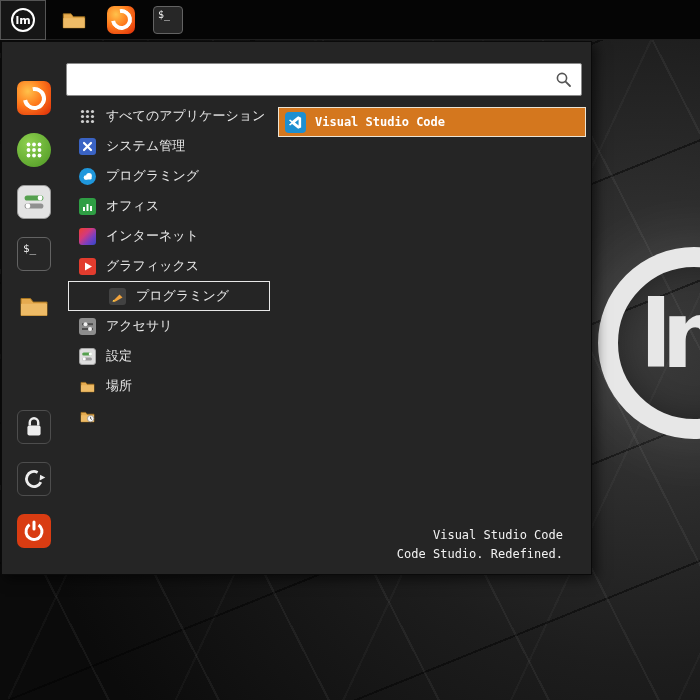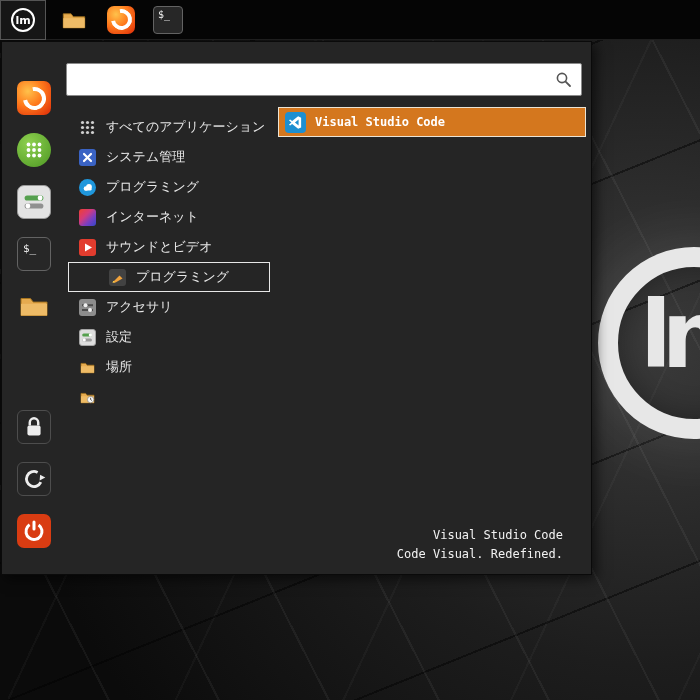--- a/index.html
+++ b/index.html
@@ -56,21 +56,21 @@
   .pos-fav1 { top: 39px; } .pos-fav2 { top: 91px; } .pos-fav3 { top: 143px; }
   .pos-fav4 { top: 195px; } .pos-fav5 { top: 247px; }
   .pos-ses1 { top: 368px; } .pos-ses2 { top: 420px; } .pos-ses3 { top: 472px; }
 
   .si-sw { background: radial-gradient(circle at 35% 30%, #8ed04f 0%, #5aa32c 80%); border-radius: 50%; }
   .si-set { background: #e3e3e3; border: 1px solid #9a9a9a; border-radius: 7px; }
   .si-dark { background: #262626; border: 1px solid #4d4d4d; border-radius: 6px; }
   .si-power { background: #d93c12; border-radius: 7px; }
 
   
-  .categories { position: absolute; left: 66px; top: 70px; width: 202px; list-style: none; }
+  .categories { position: absolute; left: 66px; top: 59px; width: 202px; list-style: none; }
   .cat { height: 30px; display: flex; align-items: center; gap: 10px; padding: 0 10px;
     color: #e8e8e8; font-size: 13px; border: 1px solid transparent; cursor: pointer;
     font-family: "DejaVu Sans Mono", "DejaVu Sans", monospace; white-space: nowrap; }
   .cat.boxed { border-color: #e8e8e8; padding-left: 40px; }
   .ci { width: 17px; height: 17px; flex: none; border-radius: 3px; position: relative;
     display: flex; align-items: center; justify-content: center; overflow: hidden; }
   .ci-acc { background: #3a63c4; }
   .ci-net { background: #1f97dc; border-radius: 50%; }
   .ci-off { background: #2f9e44; }
   .ci-gfx { background: linear-gradient(135deg, #ef3f2f 0%, #d33a7c 38%, #7b3fc1 66%, #3347c8 100%); }
@@ -221,30 +221,42 @@
       <span class="ci ci-net">
         <svg width="17" height="17" viewBox="0 0 17 17">
           <circle cx="7" cy="9.5" r="2.3" fill="#fff"></circle>
             <circle cx="10" cy="8" r="2.9" fill="#fff"></circle>
           <rect x="5.5" y="9" width="7" height="2.6" rx="1.3" fill="#fff"></rect>
         </svg>
       </span>
       <span class="cat-label">プログラミング</span>
     </li>
     <li class="cat">
+      <span class="ci ci-off">
+        <svg width="17" height="17" viewBox="0 0 17 17">
+            <g fill="#fff">
+          <rect x="4" y="9" width="2" height="4"></rect>
+              <rect x="7.5" y="6" width="2" height="7"></rect>
+              <rect x="11" y="8" width="2" height="5"></rect>
+        </g>
+          </svg>
+      </span>
+      <span class="cat-label">オフィス</span>
+    </li>
+    <li class="cat">
       <span class="ci ci-gfx"></span>
       <span class="cat-label">インターネット</span>
     </li>
     <li class="cat">
       <span class="ci ci-av">
         <svg width="17" height="17" viewBox="0 0 17 17">
           <polygon points="6,4.5 13,8.5 6,12.5" fill="#fff"></polygon>
         </svg>
       </span>
-      <span class="cat-label">サウンドとビデオ</span>
+      <span class="cat-label">グラフィックス</span>
     </li>
     <li class="cat boxed">
       <span class="ci ci-dev">
         <svg width="17" height="17" viewBox="0 0 17 17">
           <polygon points="3.5,13.5 10.5,6.5 13.5,9.5 6.5,13.5" fill="#f2a33c"></polygon>
           <polygon points="3.5,13.5 6.2,13.5 4.3,11.7" fill="#ffd54d"></polygon>
         </svg>
       </span>
       <span class="cat-label">プログラミング</span>
     </li>
@@ -297,16 +309,16 @@
         <svg width="15" height="15" viewBox="0 0 16 16">
           <path fill="#fff" fill-rule="evenodd" d="M10.8 1.3 L14 2.8 v10.4 l-3.2 1.5 L4.4 9.6 2.3 11.2 1 10.3 3.6 8 1 5.7 2.3 4.8 4.4 6.4 Z M11.3 4.8 7.4 8 l3.9 3.2 Z"></path>
         </svg>
       </span>
       <span>Visual Studio Code</span>
     </li>
   </ul>
 
   <div class="sel-info">
     <div>Visual Studio Code</div>
-    <div>Code Visual. Redefined.</div>
+    <div>Code Studio. Redefined.</div>
   </div>
 
 </div>
 
 </body></html>

